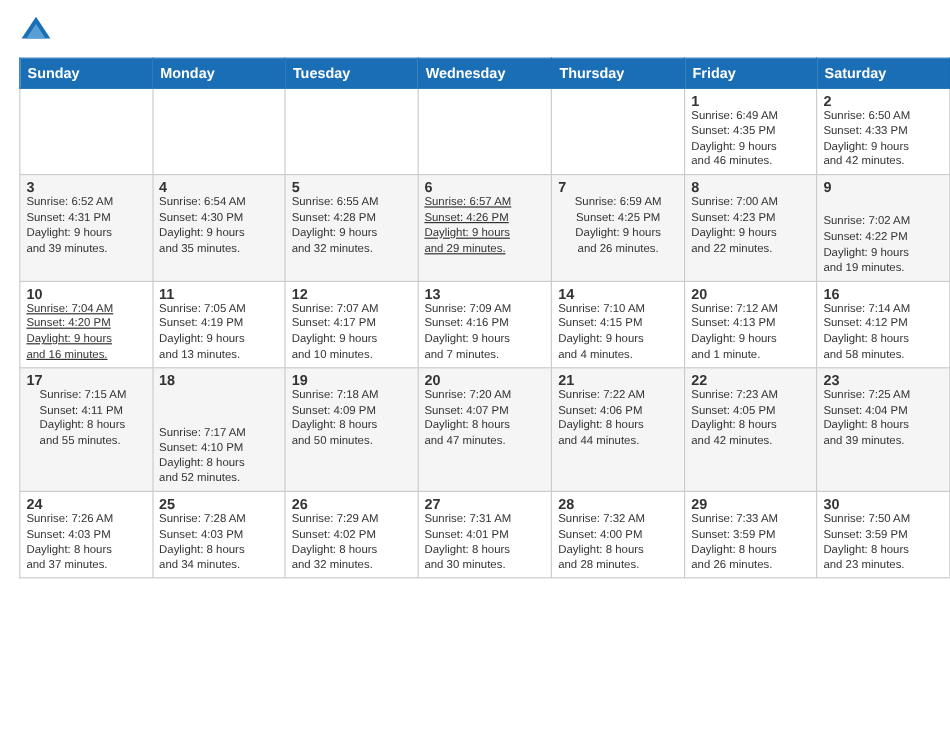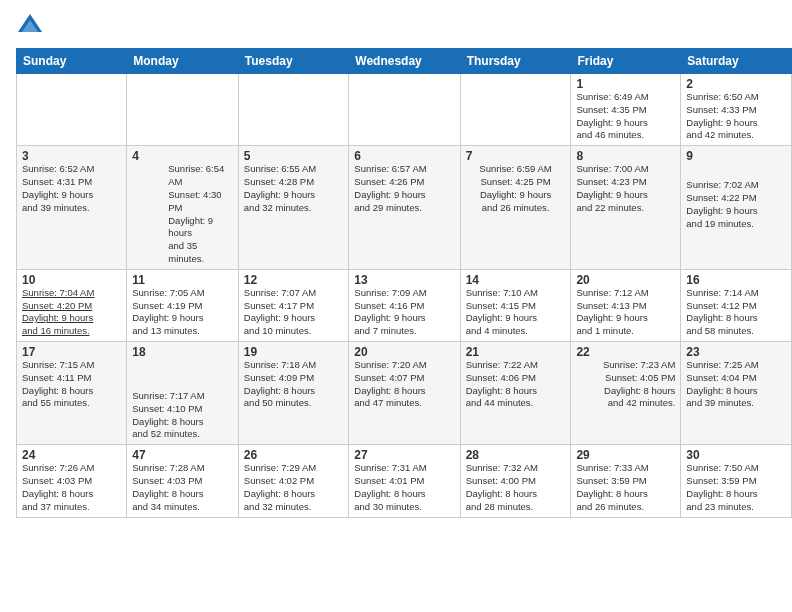--- a/index.html
+++ b/index.html
@@ -90,35 +90,35 @@
         <tr class="row-bg-gray">
           <td>
             <span class="day-num">3</span>
             <div class="day-info" style="white-space: pre-line;">Sunrise: 6:52 AM
 Sunset: 4:31 PM
 Daylight: 9 hours
 and 39 minutes.</div>
           </td>
           <td>
             <span class="day-num">4</span>
-            <div class="day-info" style="white-space: pre-line; margin-left: 36px;">Sunrise: 6:54 AM
+            <div class="day-info" style="white-space: pre-line;">Sunrise: 6:54 AM
 Sunset: 4:30 PM
 Daylight: 9 hours
 and 35 minutes.</div>
           </td>
           <td>
             <span class="day-num">5</span>
             <div class="day-info" style="white-space: pre-line;">Sunrise: 6:55 AM
 Sunset: 4:28 PM
 Daylight: 9 hours
 and 32 minutes.</div>
           </td>
           <td>
             <span class="day-num">6</span>
-            <div class="day-info" style="white-space: pre-line;">Sunrise: 6:57 AM
+            <div class="day-info" style="white-space: pre-line; text-decoration: underline;">Sunrise: 6:57 AM
 Sunset: 4:26 PM
 Daylight: 9 hours
 and 29 minutes.</div>
           </td>
           <td>
             <span class="day-num">7</span>
             <div class="day-info" style="white-space: pre-line; text-align: center;">Sunrise: 6:59 AM
 Sunset: 4:25 PM
 Daylight: 9 hours
 and 26 minutes.</div>
@@ -185,21 +185,21 @@
             <span class="day-num">16</span>
             <div class="day-info" style="white-space: pre-line;">Sunrise: 7:14 AM
 Sunset: 4:12 PM
 Daylight: 8 hours
 and 58 minutes.</div>
           </td>
         </tr>
         <tr class="row-bg-gray">
           <td>
             <span class="day-num">17</span>
-            <div class="day-info" style="white-space: pre-line;">Sunrise: 7:15 AM
+            <div class="day-info" style="white-space: pre-line; margin-left: 11px;">Sunrise: 7:15 AM
 Sunset: 4:11 PM
 Daylight: 8 hours
 and 55 minutes.</div>
           </td>
           <td>
             <span class="day-num">18</span>
             <div class="day-info" style="white-space: pre-line; margin-top: 31px;">Sunrise: 7:17 AM
 Sunset: 4:10 PM
 Daylight: 8 hours
 and 52 minutes.</div>
@@ -220,21 +220,21 @@
           </td>
           <td>
             <span class="day-num">21</span>
             <div class="day-info" style="white-space: pre-line;">Sunrise: 7:22 AM
 Sunset: 4:06 PM
 Daylight: 8 hours
 and 44 minutes.</div>
           </td>
           <td>
             <span class="day-num">22</span>
-            <div class="day-info" style="white-space: pre-line; text-align: right;">Sunrise: 7:23 AM
+            <div class="day-info" style="white-space: pre-line;">Sunrise: 7:23 AM
 Sunset: 4:05 PM
 Daylight: 8 hours
 and 42 minutes.</div>
           </td>
           <td>
             <span class="day-num">23</span>
             <div class="day-info" style="white-space: pre-line;">Sunrise: 7:25 AM
 Sunset: 4:04 PM
 Daylight: 8 hours
 and 39 minutes.</div>
@@ -242,21 +242,21 @@
         </tr>
         <tr class="row-bg-white">
           <td>
             <span class="day-num">24</span>
             <div class="day-info" style="white-space: pre-line;">Sunrise: 7:26 AM
 Sunset: 4:03 PM
 Daylight: 8 hours
 and 37 minutes.</div>
           </td>
           <td>
-            <span class="day-num">47</span>
+            <span class="day-num">25</span>
             <div class="day-info" style="white-space: pre-line;">Sunrise: 7:28 AM
 Sunset: 4:03 PM
 Daylight: 8 hours
 and 34 minutes.</div>
           </td>
           <td>
             <span class="day-num">26</span>
             <div class="day-info" style="white-space: pre-line;">Sunrise: 7:29 AM
 Sunset: 4:02 PM
 Daylight: 8 hours

